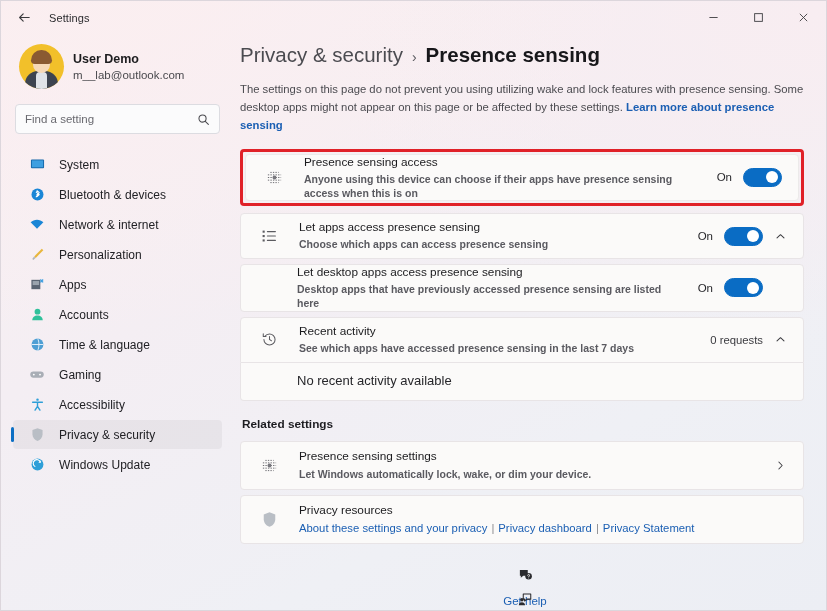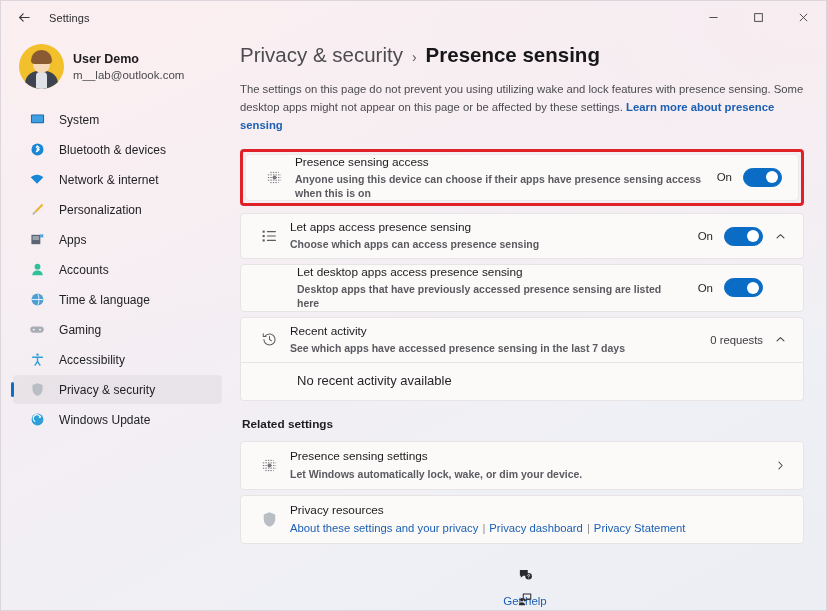--- a/index.html
+++ b/index.html
@@ -143,21 +143,21 @@
     padding: 0 16px 0 17px;
     min-height: 46px;
     margin-bottom: 5px;
   }
   .card.tall { min-height: 48px; }
   .card .c-ico {
     width: 22px; flex: 0 0 auto;
     display: flex; align-items: center; justify-content: center;
     color: #5b5b60;
   }
-  .card .c-text { margin-left: 10px; flex: 1; line-height: 1.3; min-width: 0; }
+  .card .c-text { margin-left: 19px; flex: 1; line-height: 1.3; min-width: 0; }
   .card .c-title { font-size: 11.8px; color: #1a1a1d; }
   .card .c-sub { font-size: 10.5px; color: #5a5a60; margin-top: 3px; font-weight: bold; }
   .card .c-right {
     display: flex; align-items: center; gap: 11px;
     flex: 0 0 auto; margin-left: 12px;
   }
   .onlabel { font-size: 11.5px; color: #28282c; }
   .countlabel { font-size: 11.3px; color: #3a3a3f; }
 
   .toggle {
@@ -245,20 +245,29 @@
           <div class="av-shirt"></div>
         <div class="av-face"></div>
           <div class="av-hair"></div>
       </div>
       <div class="profile-text">
         <div class="profile-name">User Demo</div>
         <div class="profile-mail">m__lab@outlook.com</div>
       </div>
     </div>
 
+    <div class="searchbox">
+      <input type="text" placeholder="Find a setting" style="">
+      <span class="search-ico">
+        <svg width="13" height="13" viewBox="0 0 16 16" fill="none" stroke="currentColor" stroke-width="1.3">
+          <circle cx="6.8" cy="6.8" r="4.4"></circle>
+            <path d="M10.2 10.2L14 14" stroke-linecap="round"></path>
+        </svg>
+      </span>
+    </div>
 
     <div class="navlist">
 
       <div class="navitem">
         <span class="nav-ico">
           <svg width="15" height="15" viewBox="0 0 16 16">
               <rect x="1" y="2.6" width="14" height="9.4" rx="1" fill="#1566a8"></rect>
               <rect x="2" y="3.6" width="12" height="7.4" fill="#3f9fe0"></rect>
             </svg>
         </span>

